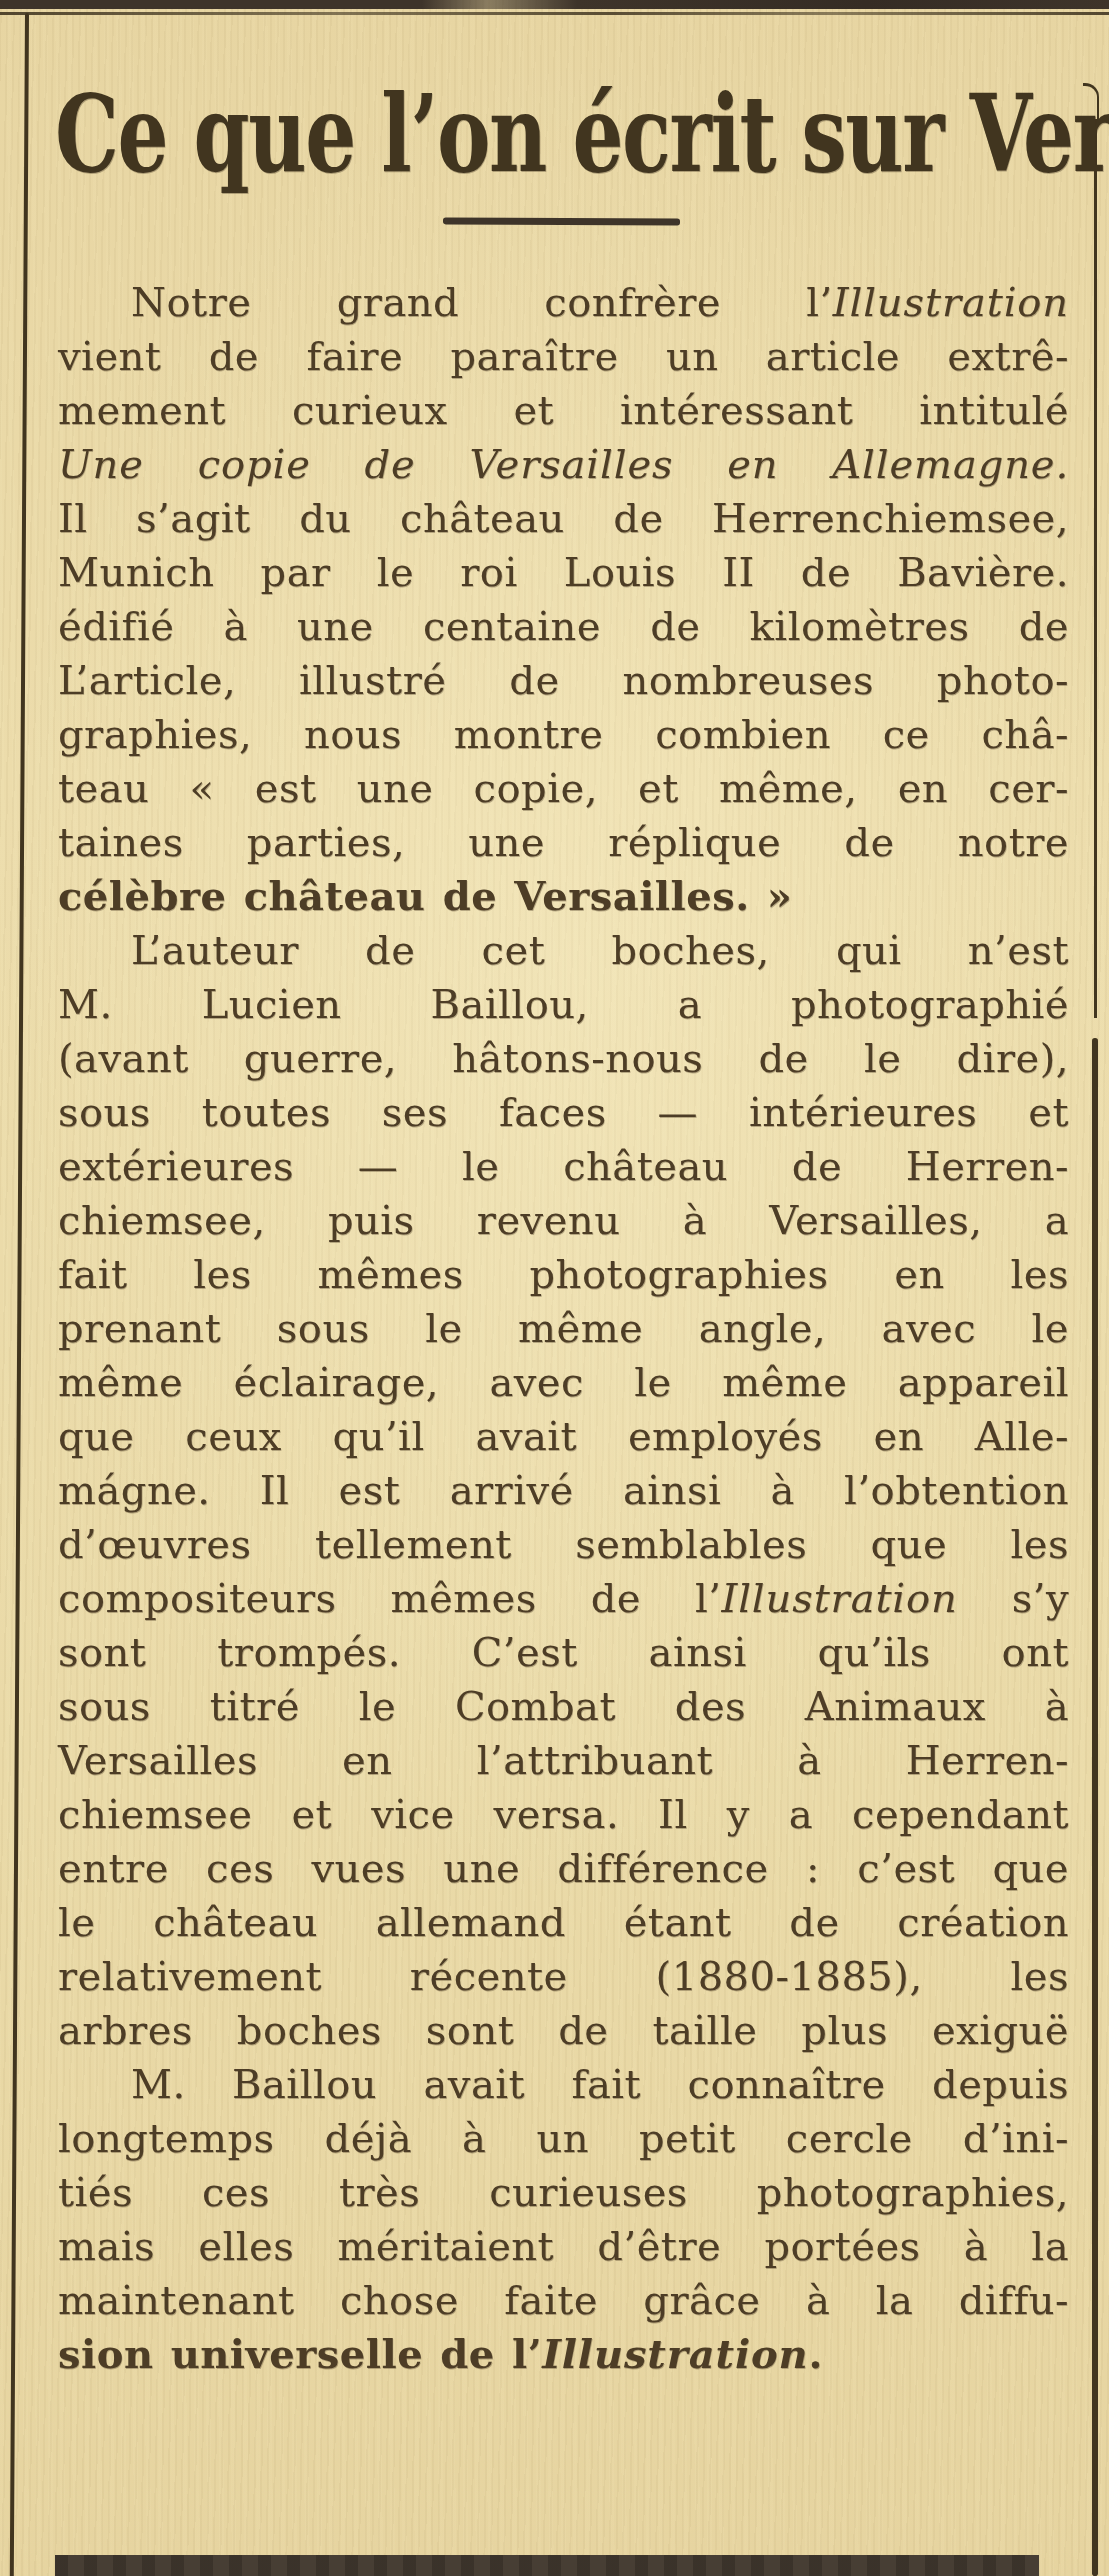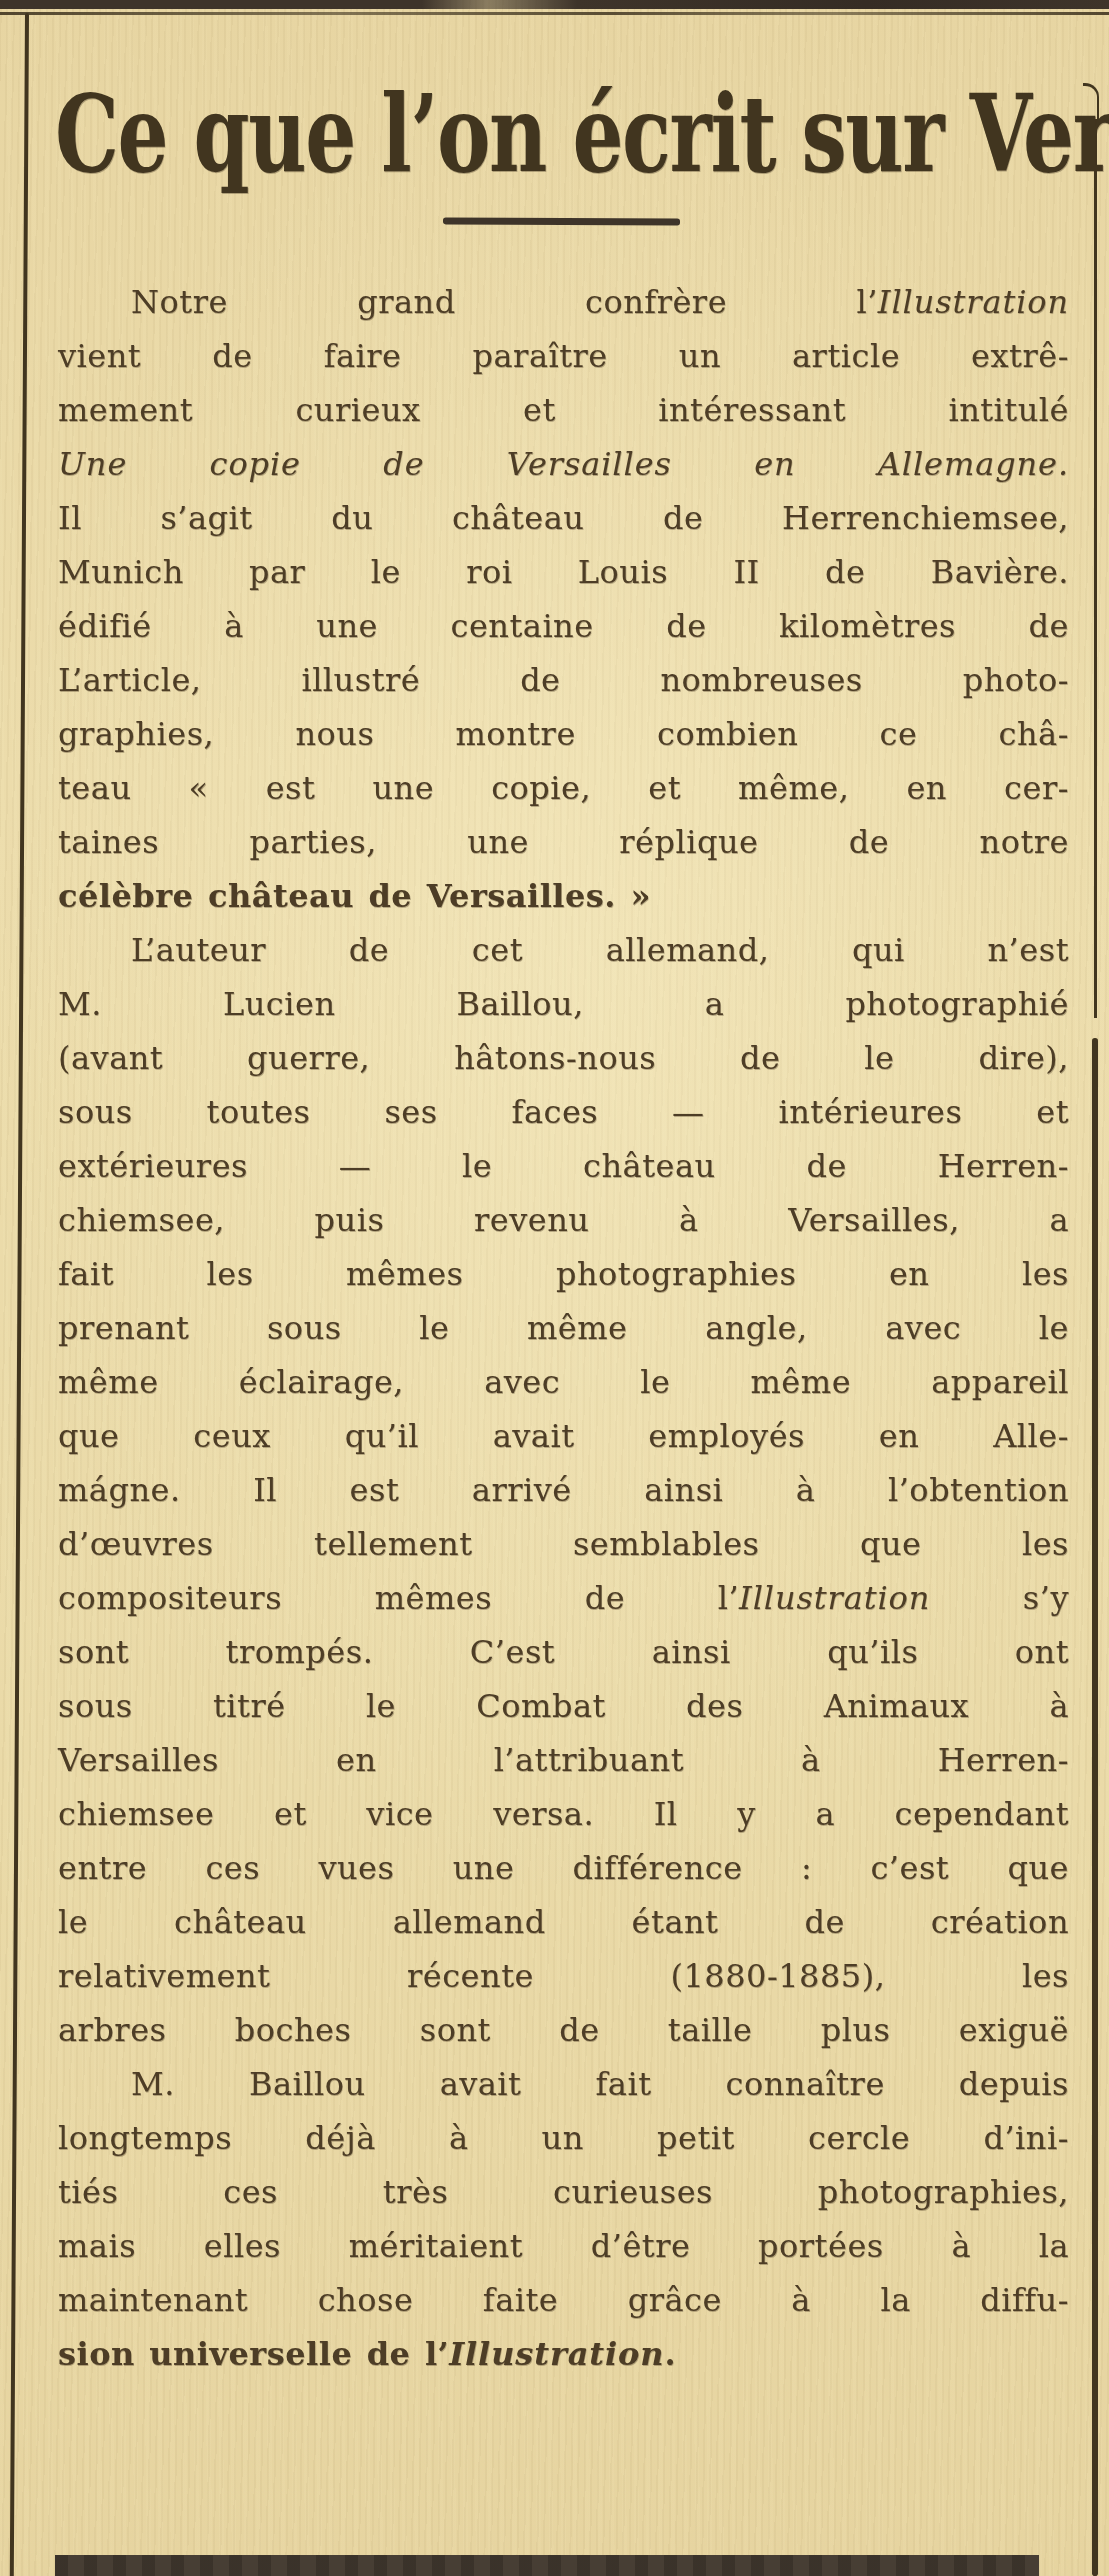--- a/index.html
+++ b/index.html
@@ -85,21 +85,21 @@
   }
   .title-divider {
     position: absolute; left: 443px; top: 218px; width: 237px; height: 6.6px;
     background: var(--rule);
     border-radius: 2.8px;
     transform: rotate(0.3deg);
   }
   
   .article-body {
     position: absolute; left: 58px; top: 275px; width: 1011px;
-    font-size: 32px; line-height: 54px;
+    font-size: 40px; line-height: 54px;
     color: var(--ink);
     letter-spacing: 0.5px;
     word-spacing: 2.8px;
     text-shadow: 0.6px 0.6px 0 rgba(77,61,38,0.35);
   }
   .line {
     text-align: justify;
     text-align-last: justify;
     height: 54px;
     overflow: visible;
@@ -131,21 +131,21 @@
       <div class="line"><span>mement curieux et intéressant intitulé</span></div>
       <div class="line"><span class="it">Une copie de Versailles en Allemagne.</span></div>
       <div class="line"><span>Il s’agit du château de Herrenchiemsee,</span></div>
       <div class="line"><span>Munich par le roi Louis II de Bavière.</span></div>
       <div class="line"><span>édifié à une centaine de kilomètres de</span></div>
       <div class="line"><span>L’article, illustré de nombreuses photo-</span></div>
       <div class="line"><span>graphies, nous montre combien ce châ-</span></div>
       <div class="line"><span>teau « est une copie, et même, en cer-</span></div>
       <div class="line"><span>taines parties, une réplique de notre</span></div>
       <div class="line end"><span>célèbre château de Versailles. »</span></div>
-      <div class="line indent"><span>L’auteur de cet allemand, qui n’est</span></div>
+      <div class="line indent"><span>L’auteur de cet boches, qui n’est</span></div>
       <div class="line"><span>M. Lucien Baillou, a photographié</span></div>
       <div class="line"><span>(avant guerre, hâtons-nous de le dire),</span></div>
       <div class="line"><span>sous toutes ses faces — intérieures et</span></div>
       <div class="line"><span>extérieures — le château de Herren-</span></div>
       <div class="line"><span>chiemsee, puis revenu à Versailles, a</span></div>
       <div class="line"><span>fait les mêmes photographies en les</span></div>
       <div class="line"><span>prenant sous le même angle, avec le</span></div>
       <div class="line"><span>même éclairage, avec le même appareil</span></div>
       <div class="line"><span>que ceux qu’il avait employés en Alle-</span></div>
       <div class="line"><span>mágne. Il est arrivé ainsi à l’obtention</span></div>

